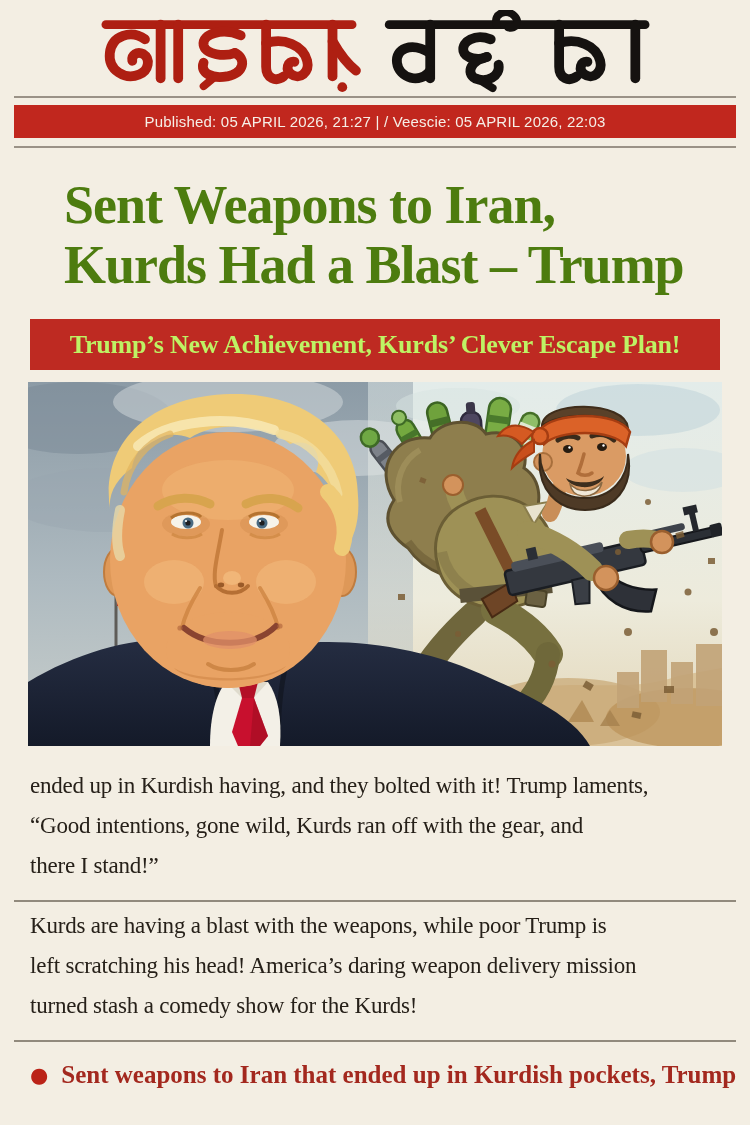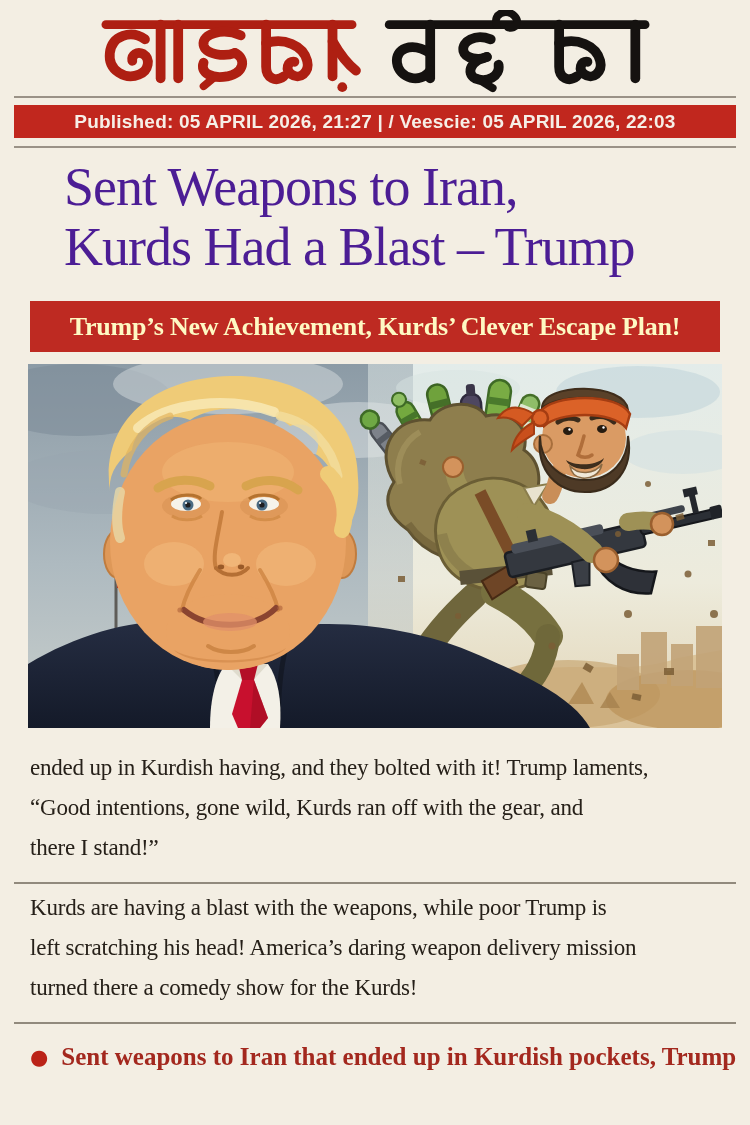--- a/index.html
+++ b/index.html
@@ -18,38 +18,38 @@
   .rule  { border-top:2px solid #9A9287; margin:2px 14px 0 14px; }
   .rule.below-bar { margin-top:8px; }
 
   .meta-bar {
     margin:7px 14px 0 14px; height:33px;
     background:#C1271E;
     display:flex; align-items:center; justify-content:center;
   }
   .meta-bar span {
     font-family:"Liberation Sans", sans-serif;
-    font-weight:bold; font-size:19px; color:#F6EFE7; letter-spacing:.2px;
+    font-weight:normal; font-size:15px; color:#F6EFE7; letter-spacing:.2px;
     white-space:nowrap;
   }
 
   h1.headline {
-    margin:9px 36px 0 64px;
-    font-weight:normal; color:#4c1d95;
+    margin:27px 36px 0 64px;
+    font-weight:bold; color:#4d7c0f;
     font-size:54px; line-height:60px; letter-spacing:-1px;
   }
   h1.headline span { display:block; white-space:nowrap; }
 
   .banner {
     margin:24px 30px 0 30px; height:51px;
     background:#BE2A22;
     display:flex; align-items:center; justify-content:center;
   }
   .banner span {
-    color:#fef9c3; font-weight:bold; font-size:26px; letter-spacing:-.2px; white-space:nowrap;
+    color:#bef264; font-weight:bold; font-size:26px; letter-spacing:-.2px; white-space:nowrap;
   }
 
   figure.hero { margin:12px 28px 0 28px; height:364px; }
   figure.hero svg { display:block; width:694px; height:364px; }
 
   .body-para { margin:20px 30px 0 30px; font-size:23px; line-height:40px; color:#262019; }
   .body-para .ln { display:block; white-space:nowrap; letter-spacing:-.2px; }
 
   .mid-rule { border-top:2px solid #918A7D; margin:14px 14px 0 14px; }
   .body-para.second { margin-top:4px; }
@@ -368,21 +368,21 @@
   <span class="ln">ended up in Kurdish having, and they bolted with it! Trump laments,</span>
   <span class="ln">“Good intentions, gone wild, Kurds ran off with the gear, and</span>
   <span class="ln">there I stand!”</span>
 </p>
 
 <div class="mid-rule"></div>
 
 <p class="body-para second">
   <span class="ln">Kurds are having a blast with the weapons, while poor Trump is</span>
   <span class="ln">left scratching his head! America’s daring weapon delivery mission</span>
-  <span class="ln">turned there a comedy show for the Kurds!</span>
+  <span class="ln">turned stash a comedy show for the Kurds!</span>
 </p>
 
 <div class="mid-rule"></div>
 
 <div class="bullet-row">
   <span class="dot">●</span>
   <span class="bullet-text">Sent weapons to Iran that ended up in Kurdish pockets, Trump</span>
 </div>
 
 </body></html>

